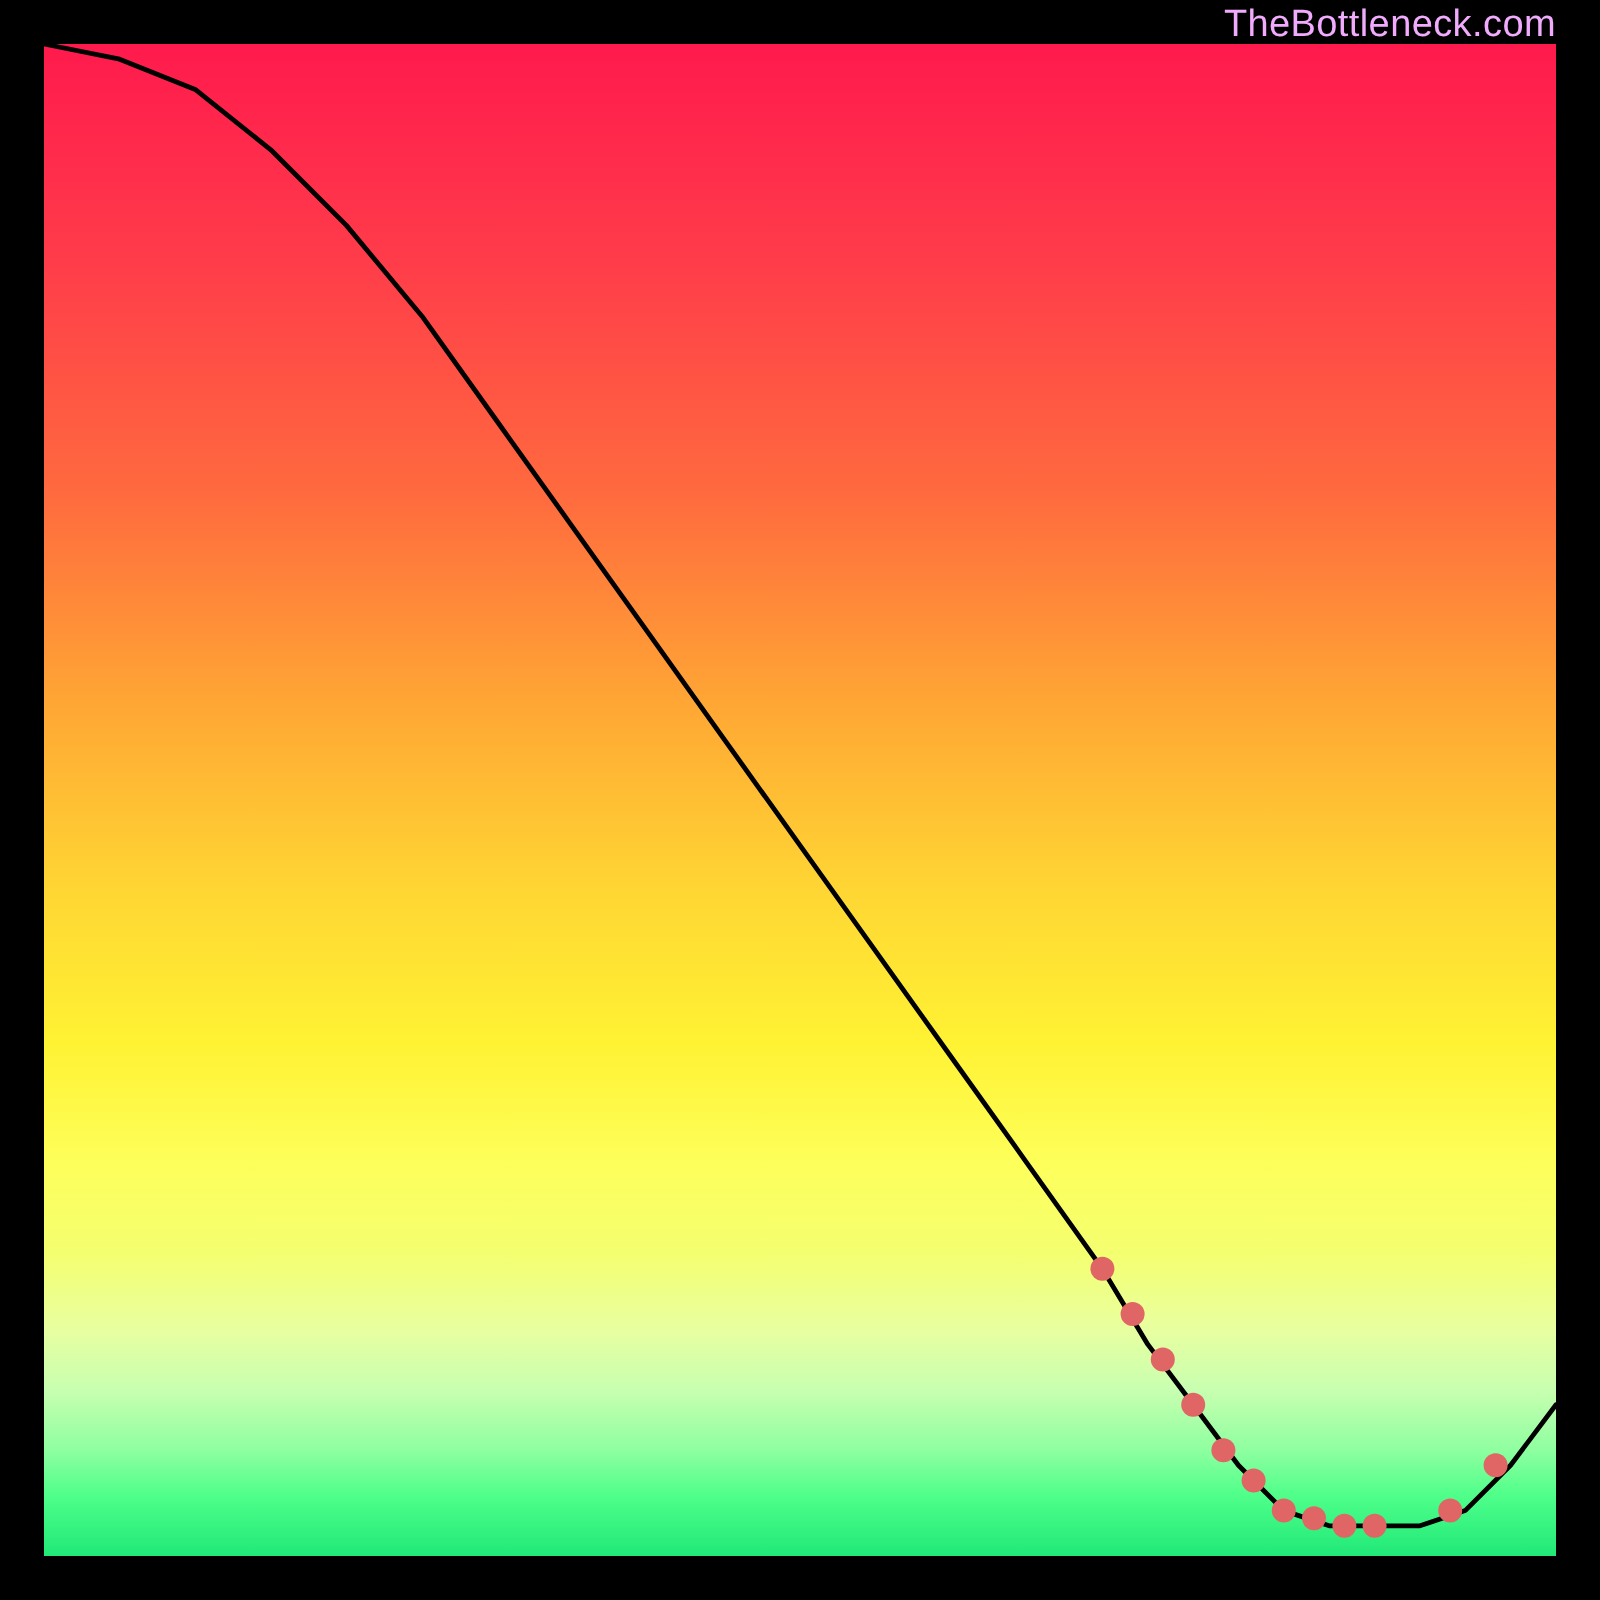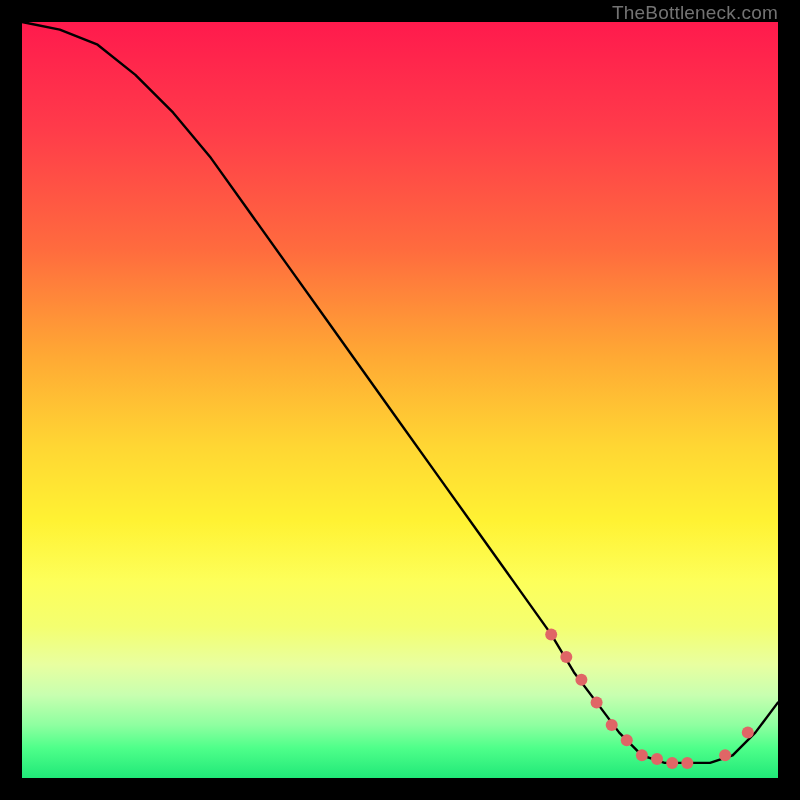--- a/index.html
+++ b/index.html
@@ -39,21 +39,21 @@
       #4fff8a 96%,
       #20e878 100%
     );
   }
   .attribution {
     position: absolute;
     top: 2px;
     right: 22px;
     font-family: Arial, Helvetica, sans-serif;
     font-size: 19px;
-    color: #737373;
+    color: #f0abfc;
     letter-spacing: 0.2px;
   }
   svg.curve {
     position: absolute;
     left: 0;
     top: 0;
     width: 756px;
     height: 756px;
     overflow: visible;
   }

